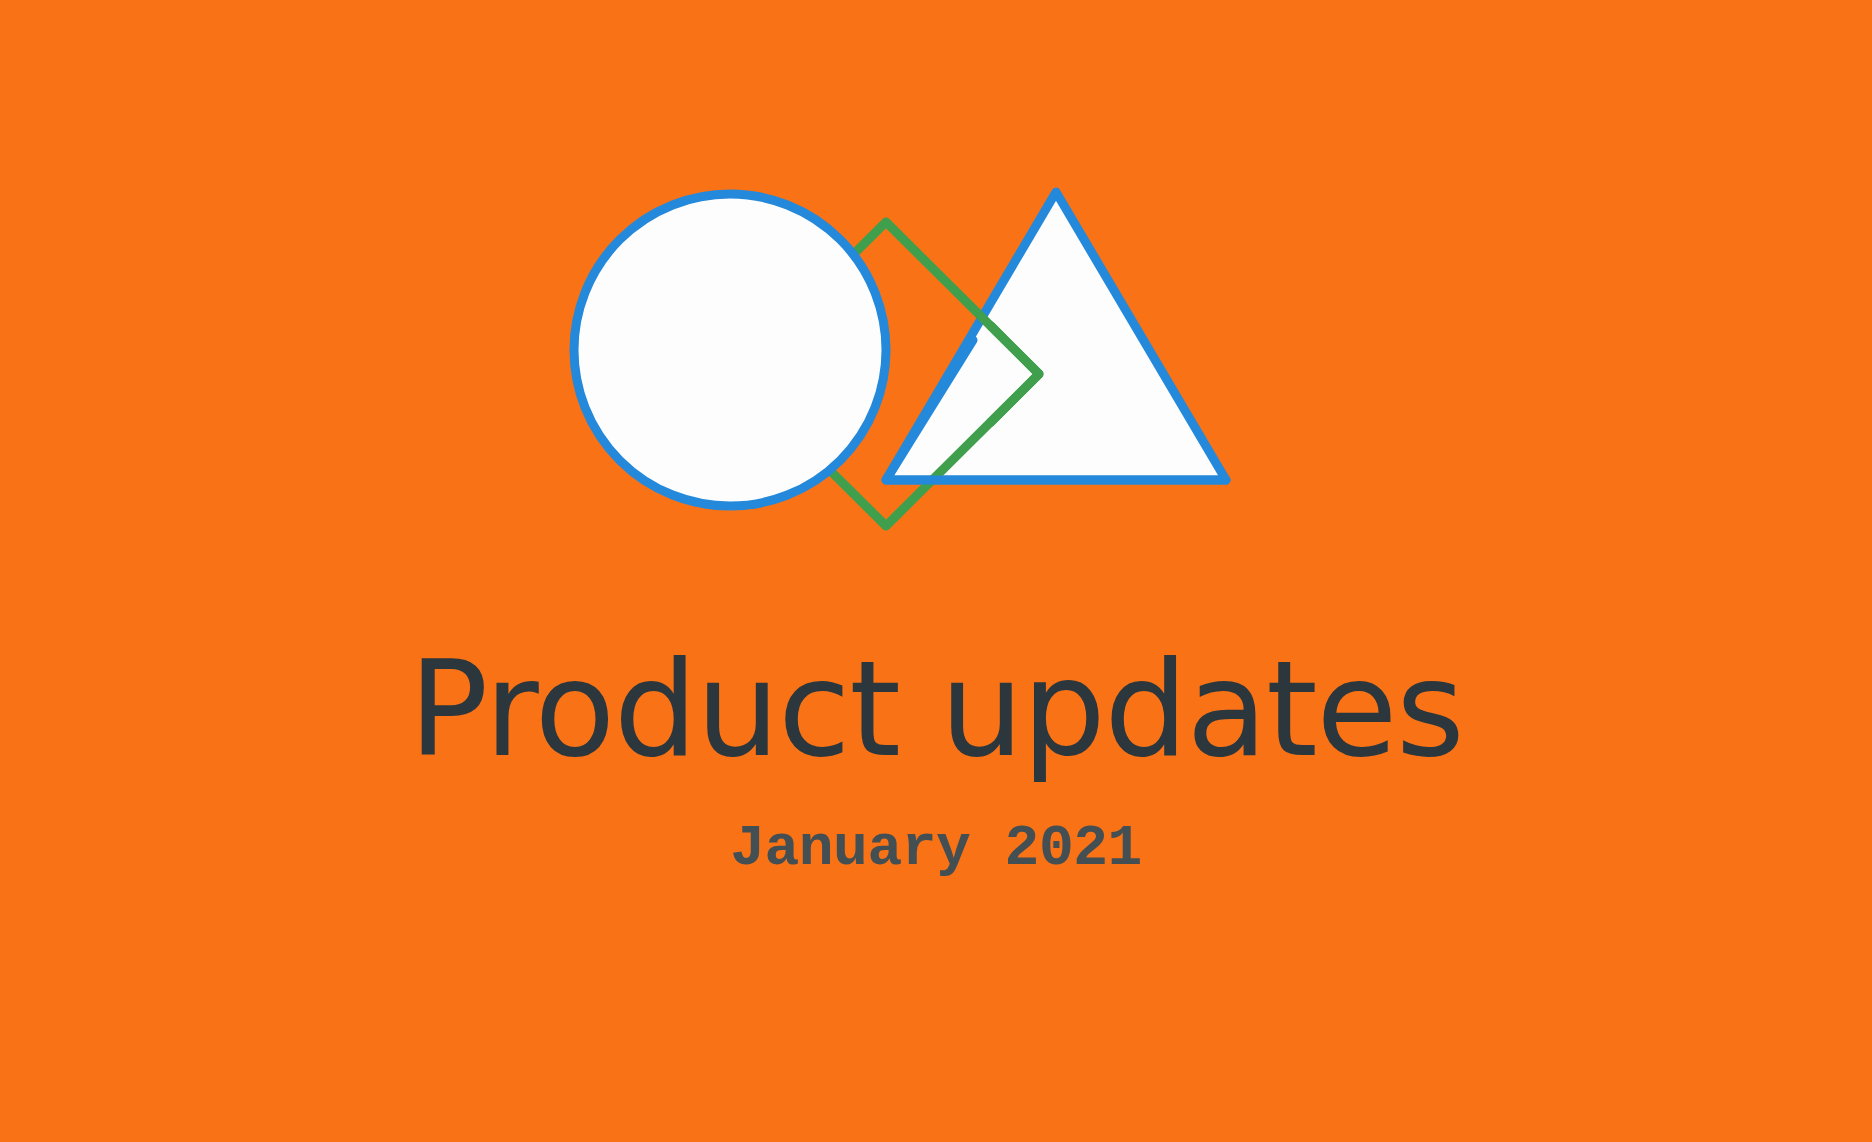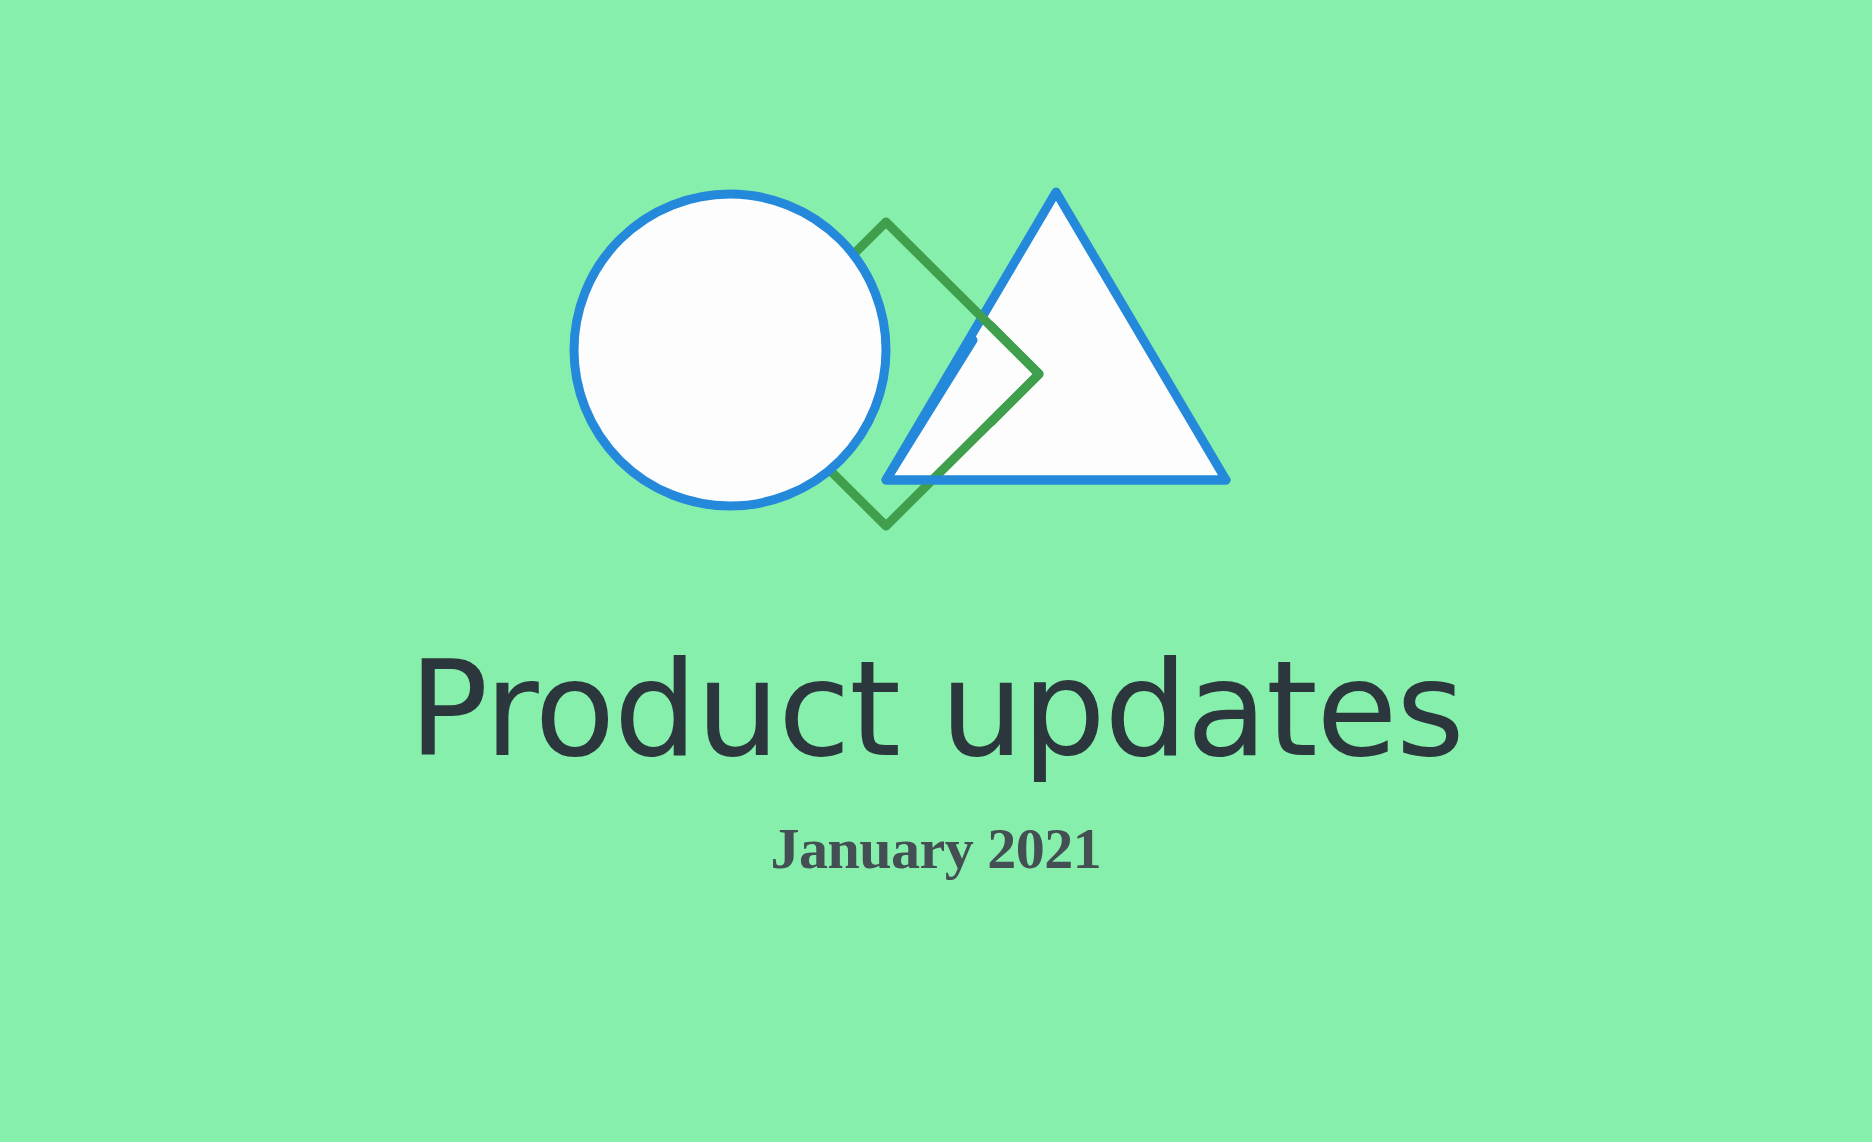--- a/index.html
+++ b/index.html
@@ -12,21 +12,21 @@
     height: 1142px;
     background: #fdfdfd;
     font-family: "Liberation Sans", "DejaVu Sans", sans-serif;
     overflow: hidden;
   }
 
   .slide {
     position: relative;
     width: 1872px;
     height: 1142px;
-    background: #86efac;
+    background: #f97316;
     display: flex;
     flex-direction: column;
     align-items: center;
     justify-content: flex-start;
     box-sizing: border-box;
   }
 
   
   .logo-wrap {
     position: absolute;
@@ -70,21 +70,21 @@
   .subtitle {
     margin: 0;
     margin-top: 36px;
     font-size: 58px;
     line-height: 1.15;
     font-weight: bold;
     letter-spacing: -0.5px;
     color: #434f53;
     text-align: center;
     white-space: nowrap;
-    font-family: Liberation Serif, serif;
+    font-family: Liberation Mono, monospace;
   }
 </style>
 </head>
 <body>
 
 <div class="slide">
 
   <div class="logo-wrap">
     <svg class="logo-svg" viewBox="0 0 800 380" aria-hidden="true">
 

